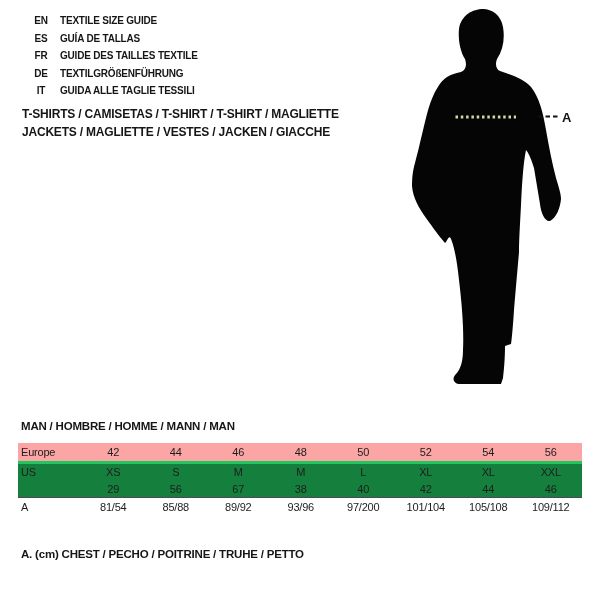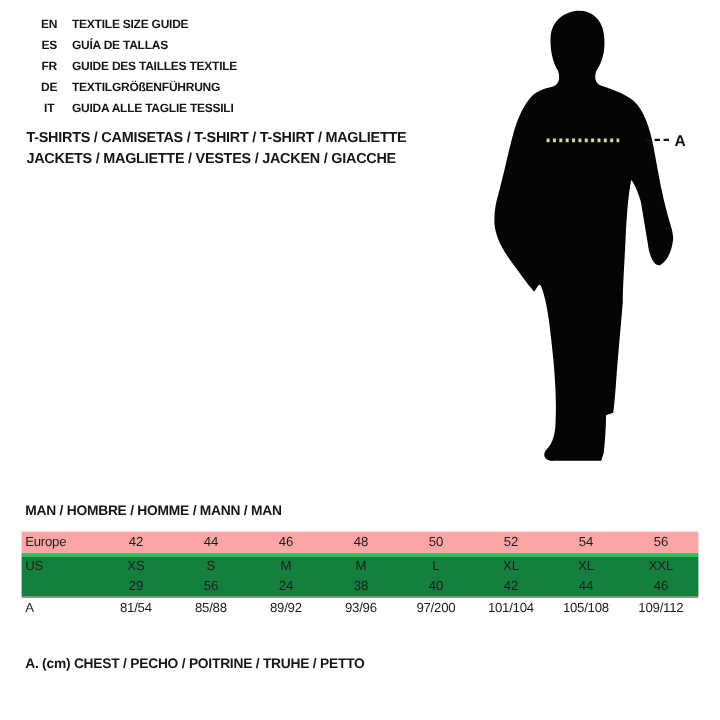--- a/index.html
+++ b/index.html
@@ -138,21 +138,21 @@
       <span class="cell">M</span>
       <span class="cell">L</span>
       <span class="cell">XL</span>
       <span class="cell">XL</span>
       <span class="cell">XXL</span>
     </div>
     <div class="trow row-num">
       <span class="cell rlabel"></span>
       <span class="cell">29</span>
       <span class="cell">56</span>
-      <span class="cell">24</span>
+      <span class="cell">67</span>
       <span class="cell">38</span>
       <span class="cell">40</span>
       <span class="cell">42</span>
       <span class="cell">44</span>
       <span class="cell">46</span>
     </div>
   </div>
 
   <div class="trow row-a">
     <span class="cell rlabel">A</span>

